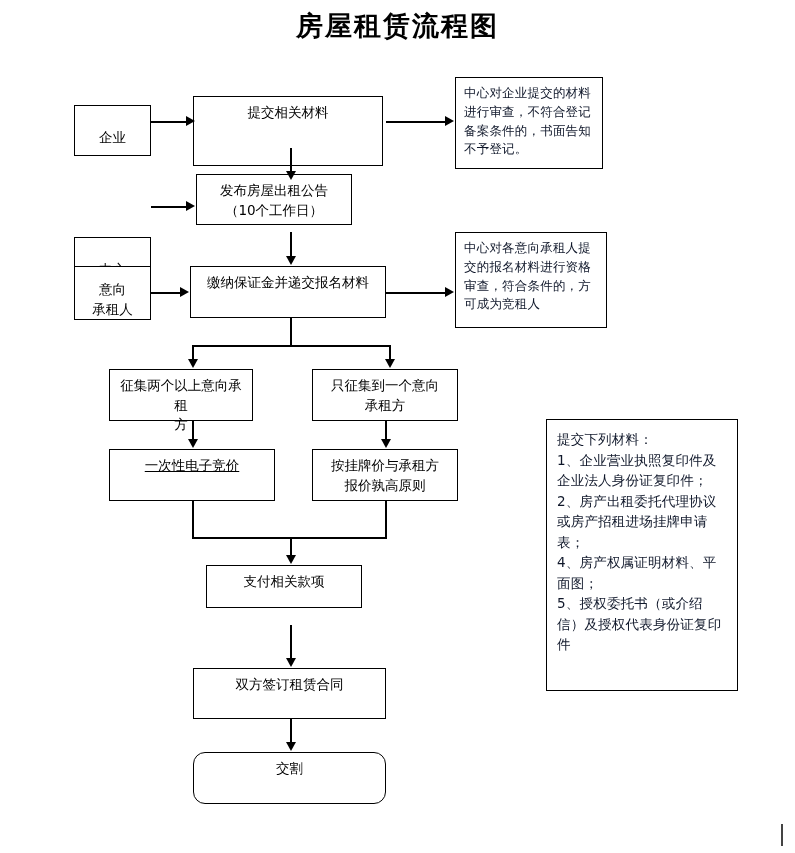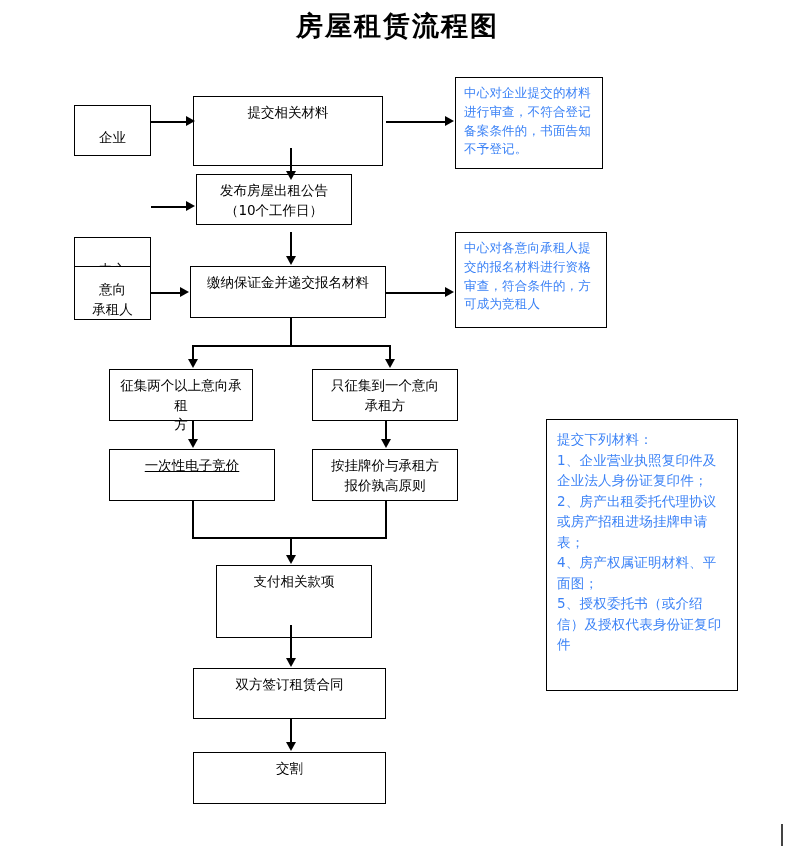--- a/index.html
+++ b/index.html
@@ -50,21 +50,21 @@
   .box .inner {
     width: 100%;
     padding: 0 4px;
     white-space: pre-line;
   }
   .note {
     position: absolute;
     box-sizing: border-box;
     border: 1.4px solid #000;
     background: #fff;
-    color: #3b82f6;
+    color: #0f172a;
     font-size: 12.5px;
     line-height: 1.5;
     text-align: left;
     padding: 6px 7px 4px 8px;
     white-space: pre-line;
     letter-spacing: 0.2px;
   }
   .note.big {
     font-size: 13.5px;
     line-height: 1.52;
@@ -148,29 +148,29 @@
 
   <div class="box" style="left:109px; top:449px; width:166px; height:52px;text-decoration:underline;">
     <span class="inner">一次性电子竞价</span>
   </div>
 
   <div class="box" style="left:312px; top:449px; width:146px; height:52px;">
     <span class="inner">按挂牌价与承租方
 报价孰高原则</span>
   </div>
 
-  <div class="box" style="left:216px; top:565px; width:156px; height:73px;">
+  <div class="box" style="left:206px; top:565px; width:156px; height:43px;">
     <span class="inner">支付相关款项</span>
   </div>
 
   <div class="box" style="left:193px; top:668px; width:193px; height:51px;">
     <span class="inner">双方签订租赁合同</span>
   </div>
 
-  <div class="box" style="left:193px; top:752px; width:193px; height:52px;">
+  <div class="box" style="left:193px; top:752px; width:193px; height:52px;border-radius:12px;">
     <span class="inner">交割</span>
   </div>
 
   <div class="note" style="left:455px; top:77px; width:148px; height:92px;">中心对企业提交的材料进行审查，不符合登记备案条件的，书面告知不予登记。</div>
 
   <div class="note" style="left:455px; top:232px; width:152px; height:96px;">中心对各意向承租人提交的报名材料进行资格审查，符合条件的，方可成为竞租人</div>
 
   <div class="note big" style="left:546px; top:419px; width:192px; height:272px;">提交下列材料：
 1、企业营业执照复印件及企业法人身份证复印件；
 2、房产出租委托代理协议或房产招租进场挂牌申请表；

